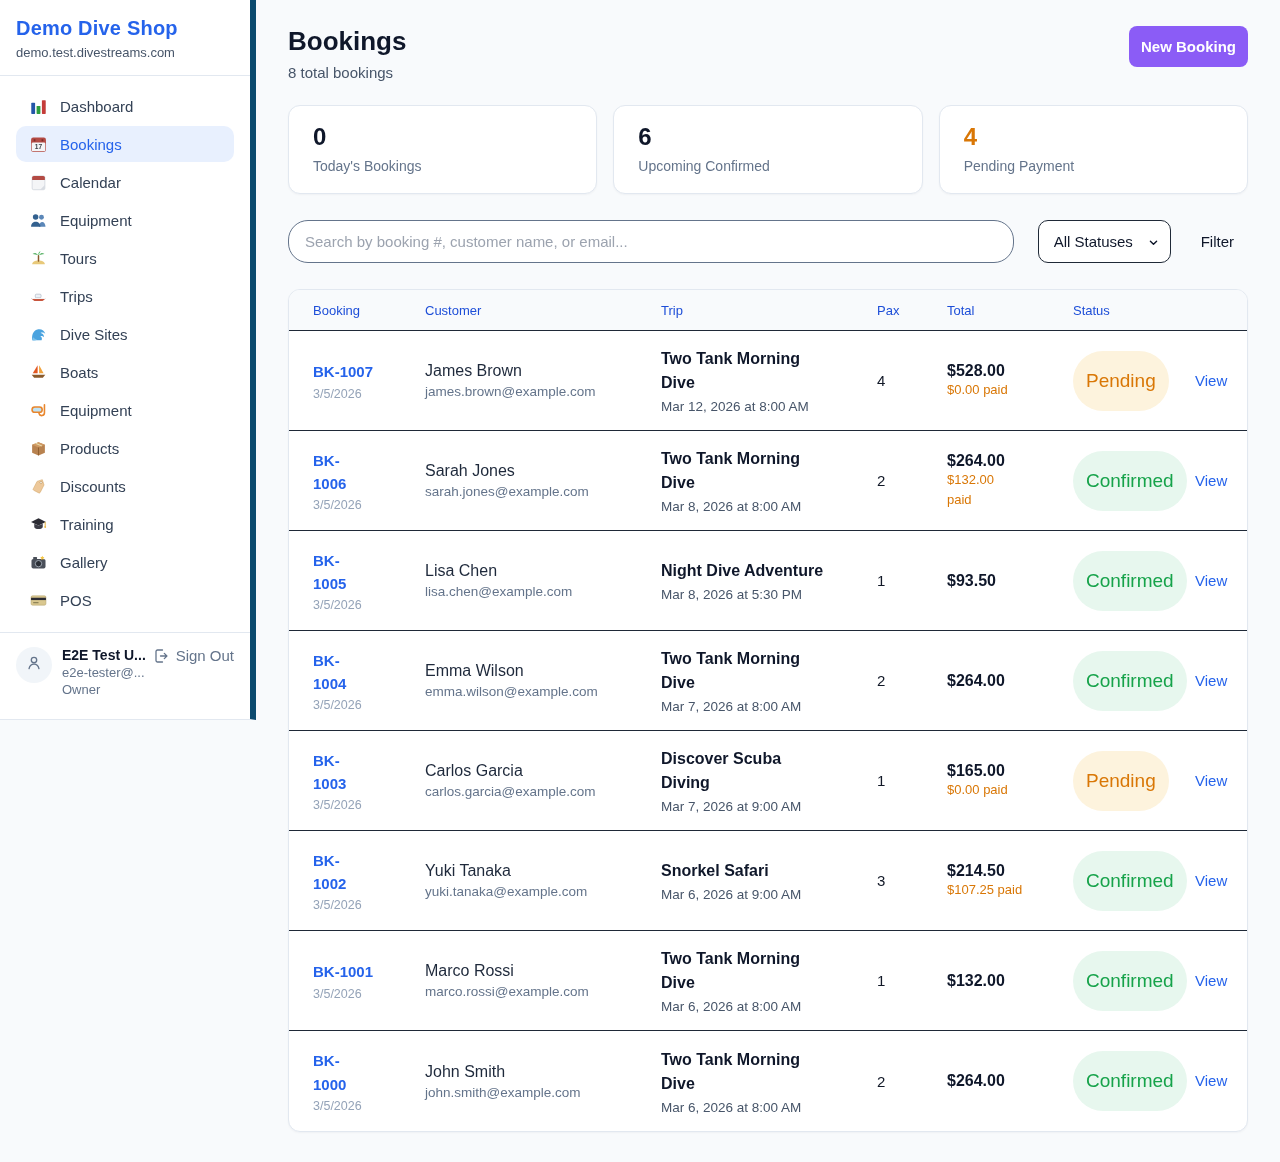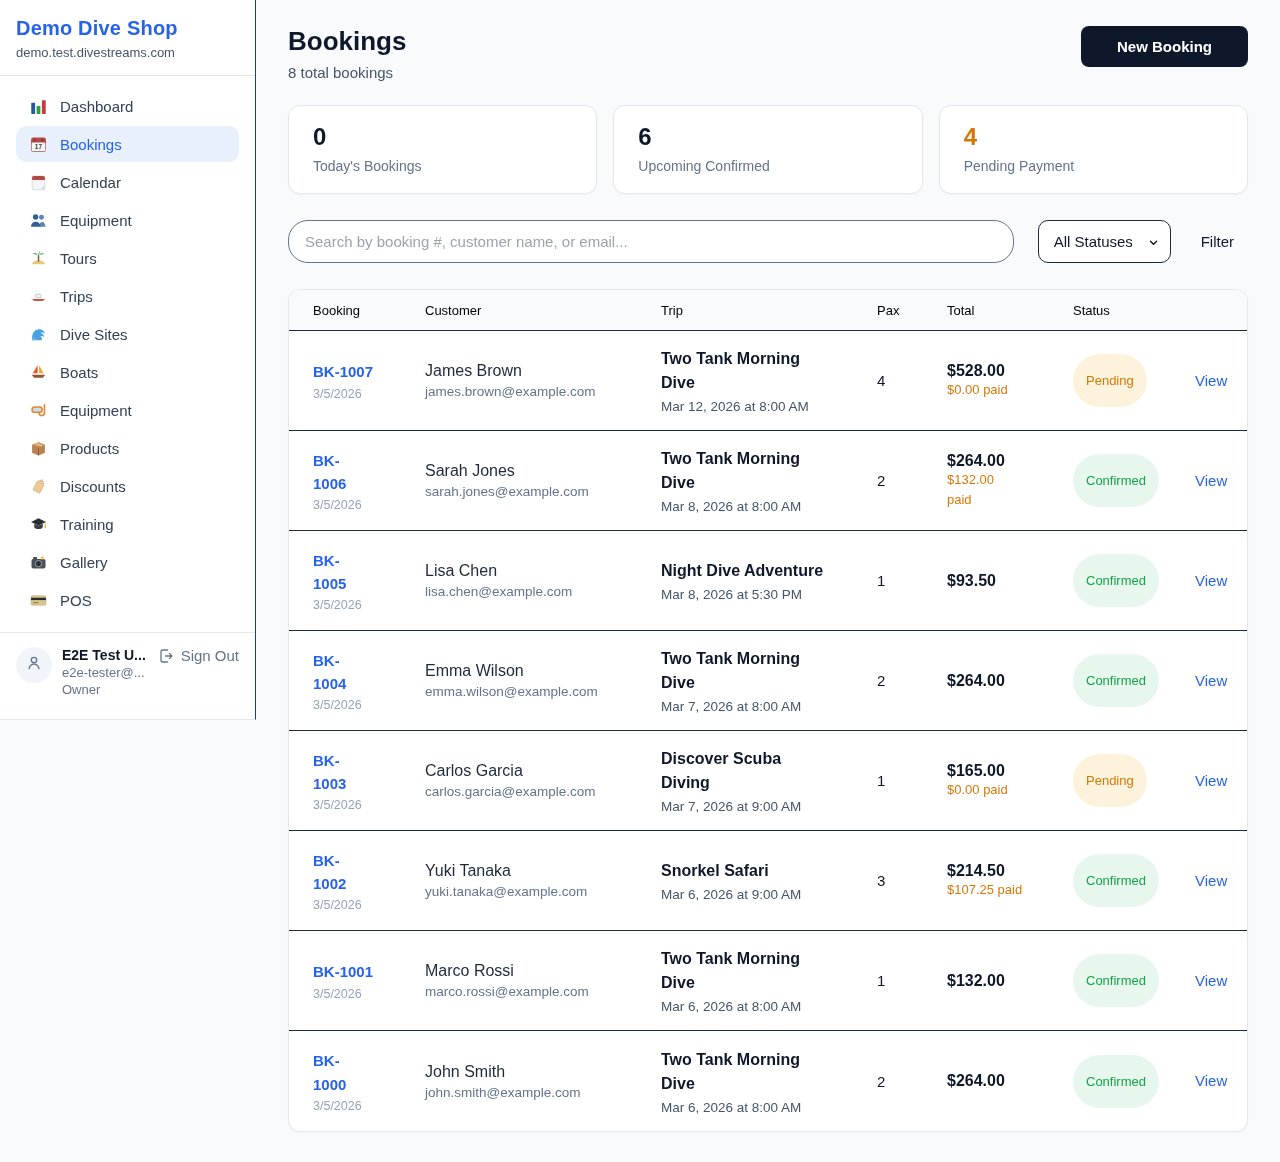--- a/index.html
+++ b/index.html
@@ -1,21 +1,21 @@
 <!DOCTYPE html>
 <html><head>
 <meta charset="utf-8">
 <style>
   * { margin:0; padding:0; box-sizing:border-box; }
   html,body { background:#f1f5f9; }
   body { font-family:"Liberation Sans", sans-serif; color:#0f172a; }
   .app { width:1280px; min-height:1162px; display:flex; background:#f8fafc; margin:0 auto; }
 
   
-  .sidebar { width:256px; background:#ffffff; border-right:1px solid #0c4a6e; border-bottom:1px solid #e2e8f0; align-self:flex-start; flex-shrink:0; }
+  .sidebar { width:256px; background:#ffffff; border-right:6px solid #0c4a6e; border-bottom:1px solid #e2e8f0; align-self:flex-start; flex-shrink:0; }
   .brand { padding:17px 16px 15px; border-bottom:1px solid #e2e8f0; }
   .brand-name { font-size:20px; font-weight:700; color:#2563eb; letter-spacing:.2px; }
   .brand-domain { font-size:13px; color:#475569; margin-top:5px; }
   .nav { padding:12px 16px 8px; }
   .nav-item { display:flex; align-items:center; gap:13px; padding:9px 13px; border-radius:10px; margin-bottom:2px; font-size:15px; color:#334155; cursor:pointer; }
   .nav-item.active { background:#e8f0fe; color:#2563eb; font-weight:500; }
   .nav-icon { width:18px; height:18px; display:inline-flex; align-items:center; justify-content:center; flex-shrink:0; }
   .nav-icon svg { width:17px; height:17px; }
 
   .user-section { border-top:1px solid #e2e8f0; margin-top:4px; padding:14px 16px 22px; display:flex; align-items:flex-start; gap:10px; }
@@ -23,53 +23,53 @@
   .user-info { min-width:0; flex:1; }
   .user-name { font-size:14px; font-weight:700; color:#0f172a; white-space:nowrap; }
   .user-email, .user-role { font-size:13px; color:#64748b; margin-top:2px; white-space:nowrap; }
   .signout-btn { display:flex; align-items:center; gap:7px; background:none; border:none; color:#64748b; font-size:15px; font-family:inherit; cursor:pointer; flex-shrink:0; }
 
   
   .main { flex:1; padding:26px 32px 32px; min-width:0; }
   .page-header { display:flex; justify-content:space-between; align-items:flex-start; margin-bottom:24px; }
   .page-title { font-size:26px; font-weight:700; color:#0f172a; }
   .page-subtitle { font-size:15px; color:#475569; margin-top:7px; }
-  .primary-btn { background:#0f172a; color:#fff; border:none; border-radius:8px; padding:12px 36px; font-size:15px; font-weight:600; font-family:inherit; cursor:pointer; }
+  .primary-btn { background:#8b5cf6; color:#fff; border:none; border-radius:8px; padding:12px 12px; font-size:15px; font-weight:600; font-family:inherit; cursor:pointer; }
 
   .stats { display:flex; gap:16px; margin-bottom:26px; }
   .stat-card { flex:1; background:#fff; border:1px solid #e2e8f0; border-radius:12px; padding:17px 24px 19px; box-shadow:0 1px 2px rgba(15,23,42,.04); }
   .stat-value { font-size:24px; font-weight:700; }
   .stat-label { font-size:14px; color:#64748b; margin-top:7px; }
 
   .filters { display:flex; align-items:center; gap:16px; margin-bottom:26px; }
   .search-input { flex:1; height:43px; border:1px solid #64748b; border-radius:20px; padding:0 16px; font-size:15px; font-family:inherit; color:#0f172a; background:#fff; outline:none; }
   .search-input::placeholder { color:#9ca3af; }
   .select-wrap { position:relative;padding-left:8px; }
   .status-select { appearance:none; -webkit-appearance:none; height:43px; background:#fff; border:1px solid #1f2937; border-radius:10px; padding:0 36px 0 15px; font-size:15px; font-family:inherit; color:#0f172a; cursor:pointer; }
   .select-chevron { position:absolute; right:11px; top:50%; transform:translateY(-45%); pointer-events:none; display:flex; }
   .filter-btn { background:none; border:none; font-size:15px; color:#0f172a; font-family:inherit; padding:0 14px; cursor:pointer; }
 
   
   .table-card { background:#fff; border:1px solid #e2e8f0; border-radius:12px; overflow:hidden; box-shadow:0 1px 2px rgba(15,23,42,.04); }
   .grid-cols { display:grid; grid-template-columns:112px 236px 216px 70px 126px 122px 1fr; padding:0 24px; }
   .thead { height:41px; align-items:center; background:#f8fafc; border-bottom:1px solid #1f2937; }
-  .th { font-size:13px; font-weight:500; color:#000000; }
+  .th { font-size:13px; font-weight:500; color:#1d4ed8; }
   .trow { height:100px; align-items:center; border-bottom:1px solid #1f2937; }
   .trow:last-child { border-bottom:none; }
   .cell { padding-right:16px; min-width:0; }
   .booking-id { font-size:15px; font-weight:700; color:#2563eb; white-space:pre-line; line-height:1.55; cursor:pointer; }
   .booking-date { font-size:12.5px; color:#94a3b8; margin-top:3px; }
   .cust-name { font-size:16px; color:#1e293b; }
   .cust-email { font-size:13.5px; color:#64748b; margin-top:4px; }
   .trip-name { font-size:16px; font-weight:600; color:#0f172a; white-space:pre-line; line-height:1.5; }
   .trip-dt { font-size:13.5px; color:#475569; margin-top:4px; }
   .pax-val { font-size:15px; color:#111827; }
   .total-val { font-size:16px; font-weight:700; color:#0f172a; }
   .paid-val { font-size:13px; color:#d97706; white-space:pre-line; line-height:1.5; }
-  .badge { display:inline-block; padding:19px 13px; border-radius:999px; font-size:13px; font-weight:500; }
+  .badge { display:inline-block; padding:19px 13px; border-radius:999px; font-size:19px; font-weight:500; }
   .view-link { font-size:15px; font-weight:400; color:#2563eb; cursor:pointer; text-decoration:none; }
 </style>
 </head>
 <body>
 
 <div class="app">
 
   <aside class="sidebar">
     <div class="brand">
       <div class="brand-name">Demo Dive Shop</div>

